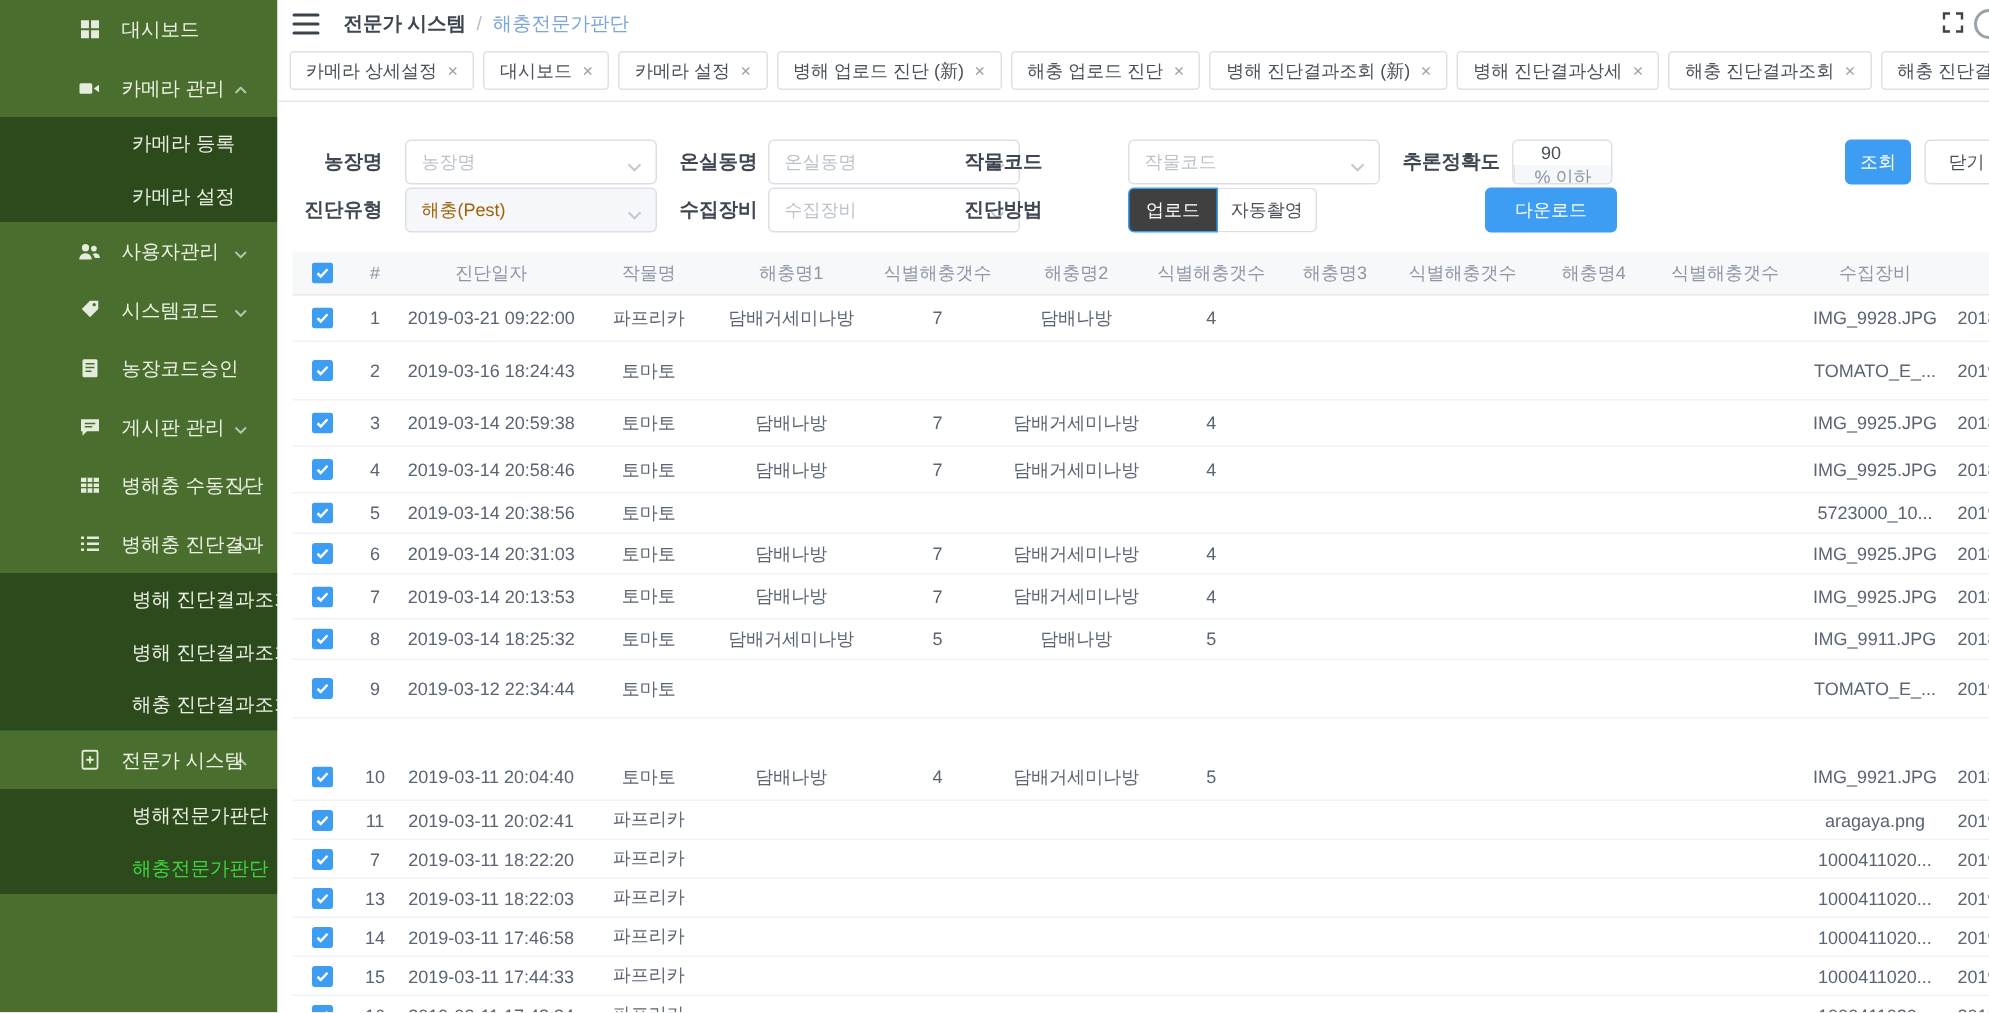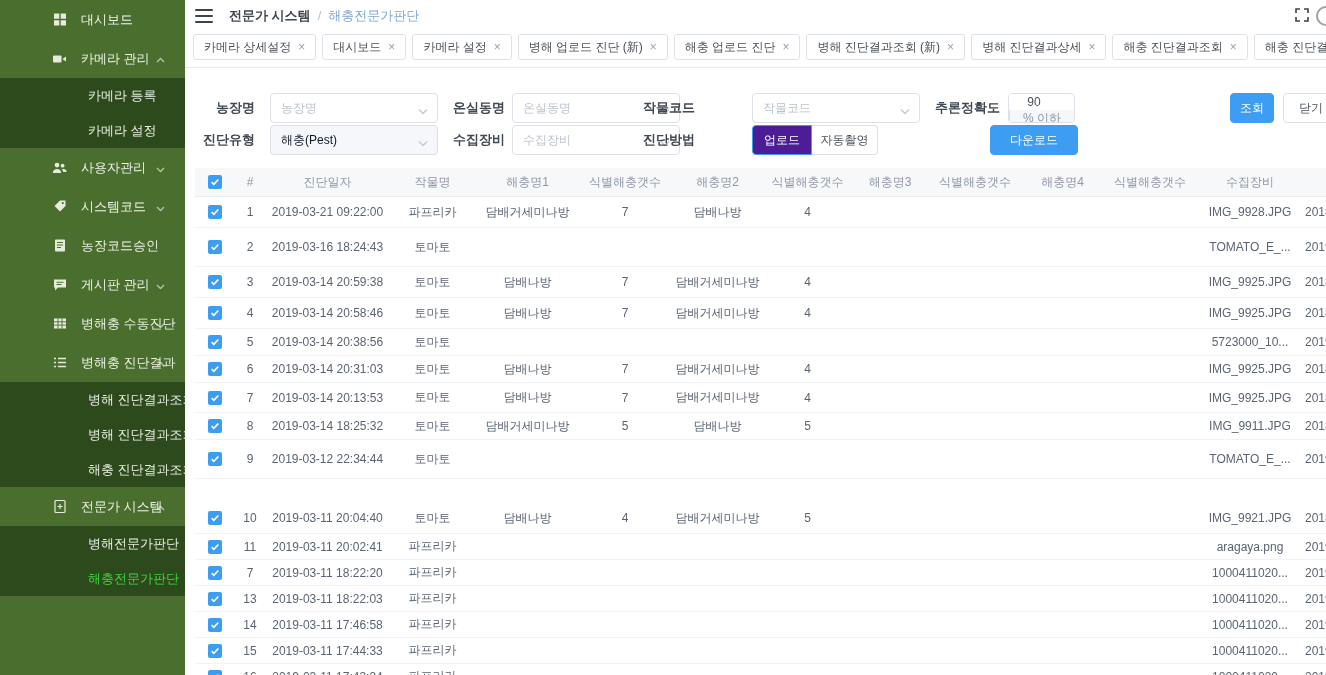--- a/index.html
+++ b/index.html
@@ -31,30 +31,30 @@
 
   .tabbar{display:flex;align-items:center;gap:6px;padding:3px 8px 7px 8px;border-bottom:1px solid #e5e8ec;}
   .tab{height:24px;display:flex;align-items:center;gap:7px;padding:0 10px;background:#fff;border:1px solid #dde1e6;border-radius:3px;font-size:12px;color:#4a5058;cursor:pointer;white-space:nowrap;}
   .tab .tab-close{color:#9aa1ab;font-size:12px;cursor:pointer;}
 
   
   .filters{position:relative;height:100px;}
   .f-label{position:absolute;height:30px;line-height:30px;font-size:13px;font-weight:bold;color:#3f4752;text-align:right;}
   .f-select{position:absolute;height:28px;border:1px solid #dcdfe5;border-radius:4px;background:#fff;display:flex;align-items:center;padding:0 10px;font-size:12px;color:#bcc2cb;cursor:pointer;}
   .f-select .sel-chev{position:absolute;right:9px;top:10px;}
-  .f-select.disabled{background:#f5f7fa;color:#0f172a;cursor:default;}
+  .f-select.disabled{background:#f5f7fa;color:#a16207;cursor:default;}
   .acc-group{position:absolute;display:flex;height:28px;border:1px solid #dcdfe5;border-radius:4px;overflow:hidden;}
   .acc-input{width:46px;border:none;outline:none;font-size:12px;color:#4a5058;text-align:center;font-family:inherit;}
   .acc-addon{width:64px;background:#f5f7fa;border-left:1px solid #dcdfe5;font-size:12px;color:#8b94a0;display:flex;align-items:center;justify-content:center;}
   .btn{position:absolute;height:30px;border-radius:4px;font-size:12px;display:flex;align-items:center;justify-content:center;cursor:pointer;box-sizing:border-box;}
   .btn-blue{background:#3d9df3;color:#fff;border:1px solid #3d9df3;}
   .btn-plain{background:#fff;color:#4a5058;border:1px solid #dcdfe5;}
   .seg{position:absolute;display:flex;height:30px;}
   .seg-btn{height:30px;display:flex;align-items:center;justify-content:center;font-size:12px;cursor:pointer;box-sizing:border-box;}
-  .seg-on{background:#4c1d95;color:#fff;border:1px solid #3d9df3;border-radius:4px 0 0 4px;width:60px;}
+  .seg-on{background:#404040;color:#fff;border:1px solid #3d9df3;border-radius:4px 0 0 4px;width:60px;}
   .seg-off{background:#fff;color:#4a5058;border:1px solid #dcdfe5;border-left:none;border-radius:0 4px 4px 0;width:66px;}
 
   
   .tbl{padding-left:10px;overflow:hidden;}
   .thead,.trow{display:grid;grid-template-columns:40px 30px 125px 85px 105px 90px 95px 85px 80px 90px 85px 90px 110px 70px;align-items:center;}
   .thead{height:28px;background:#f7f8fa;border-bottom:1px solid #e8ebee;}
   .th{font-size:12px;color:#8d97a6;text-align:center;white-space:nowrap;overflow:hidden;}
   .trow{border-bottom:1px solid #f0f2f5;cursor:default;}
   .td{font-size:12px;color:#5a6472;text-align:center;white-space:nowrap;overflow:hidden;}
   .td.left{text-align:left;}

